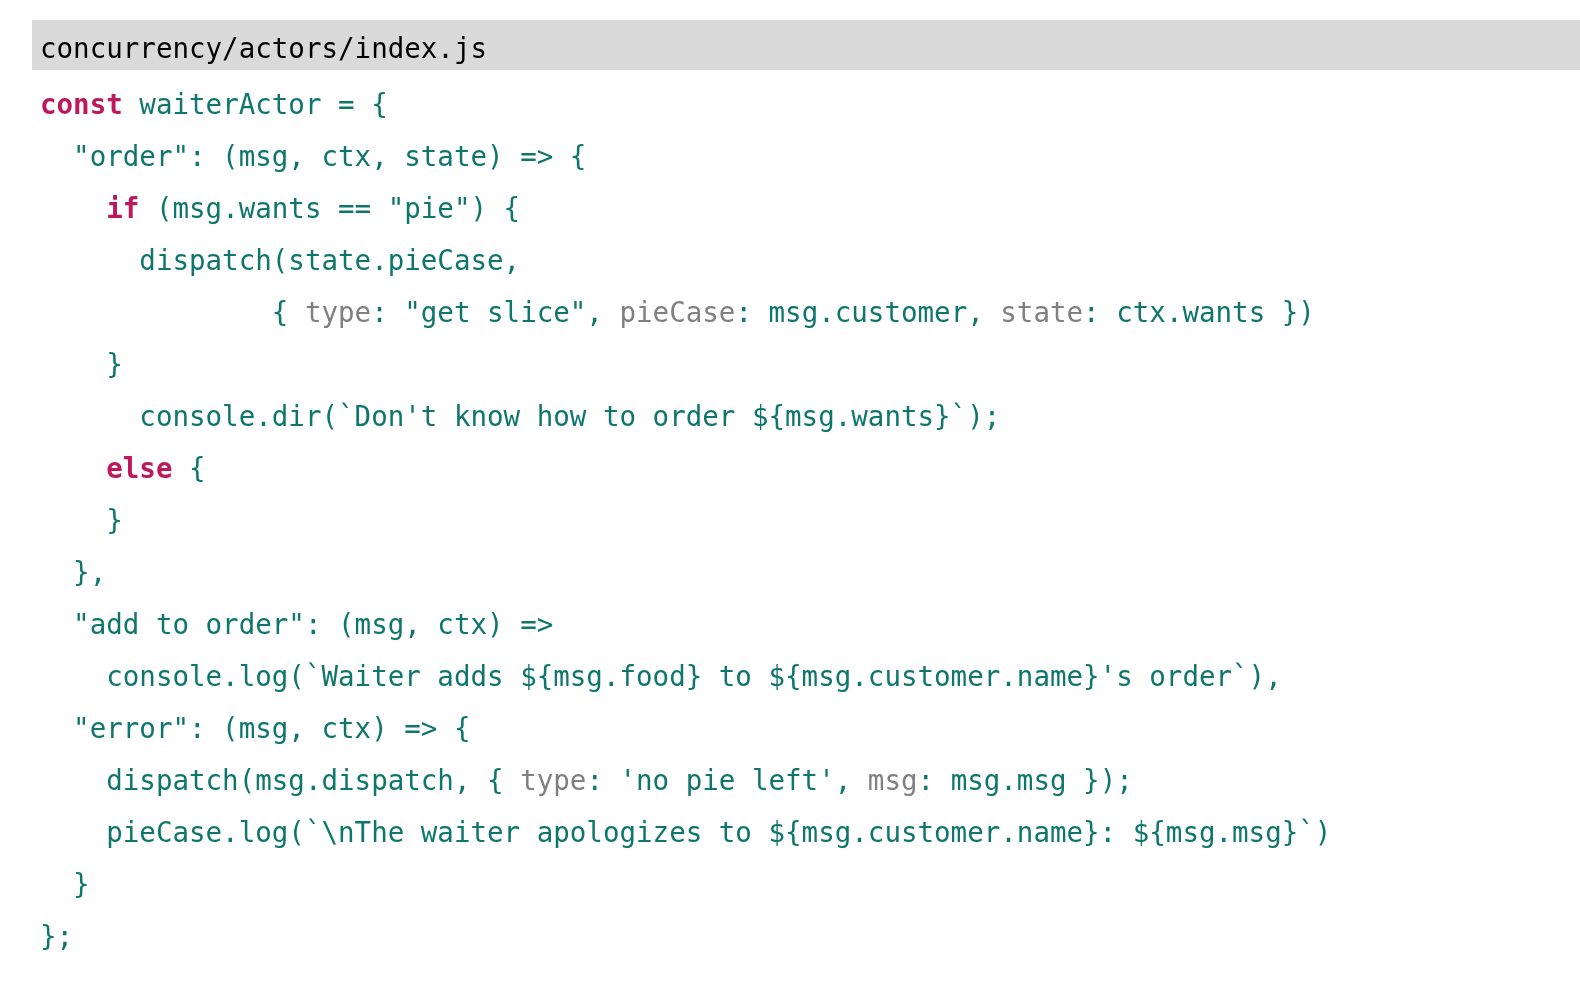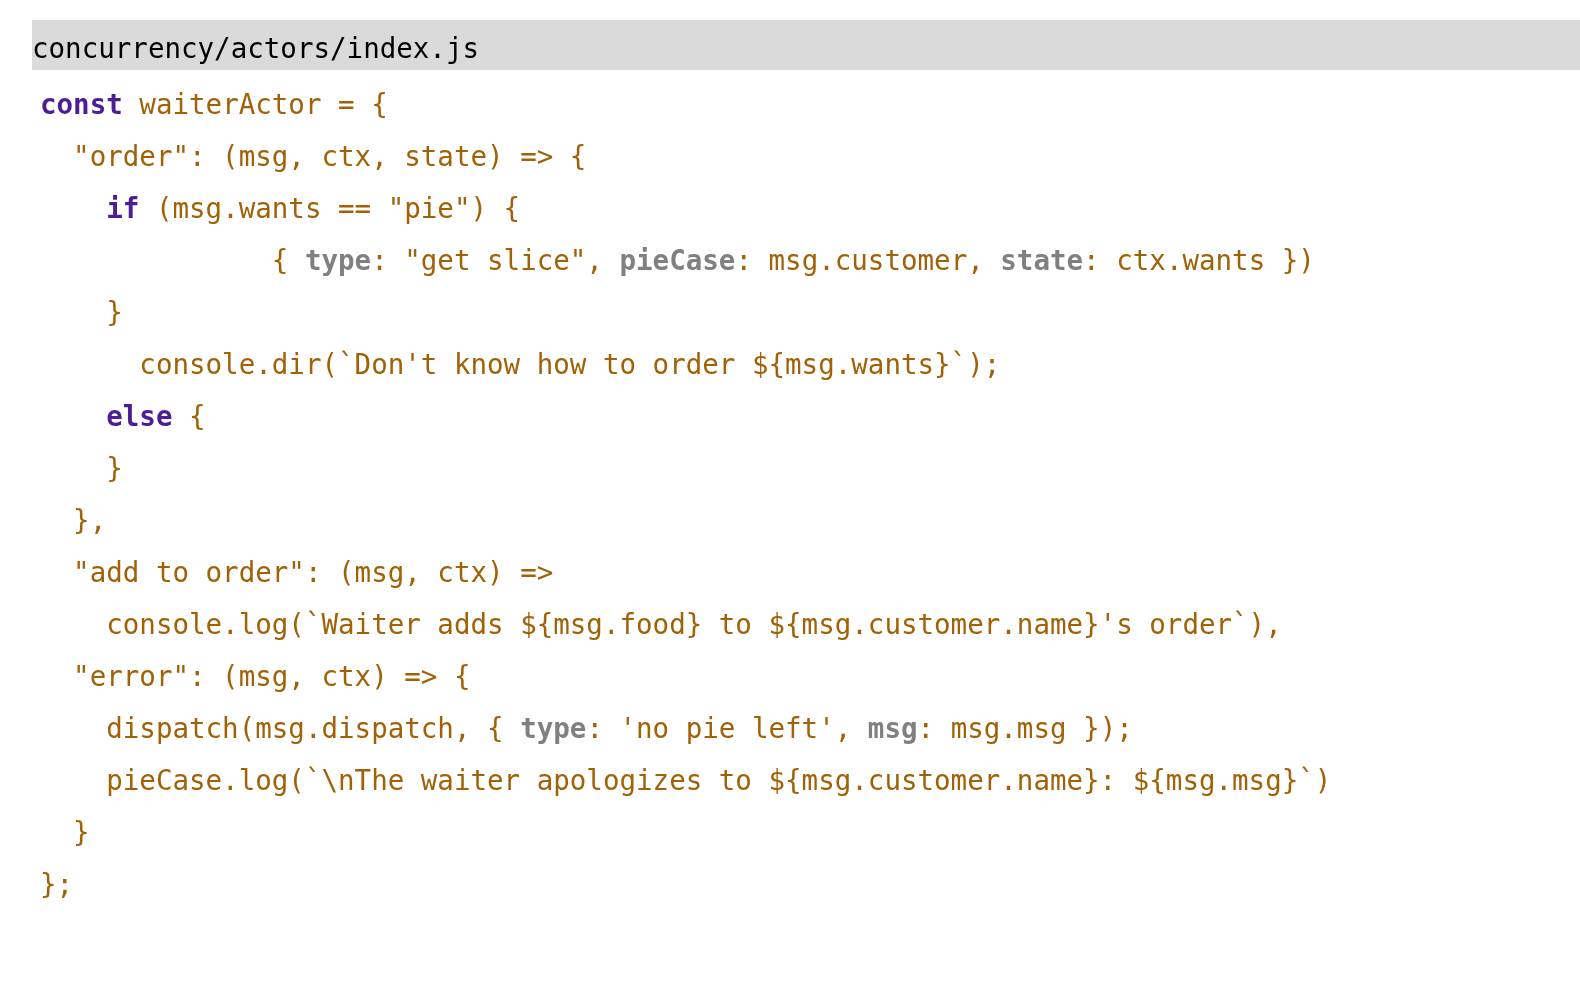--- a/index.html
+++ b/index.html
@@ -31,20 +31,21 @@
     height: 50px;
     background: #dadada;
     display: flex;
     align-items: center;
   }
   .file-header .path {
     font-family: "DejaVu Sans Mono", "Liberation Mono", monospace;
     font-size: 27.5px;
     line-height: 1;
     color: #000000;
+    padding-left: 8px;
     letter-spacing: 0;
     white-space: pre;
     margin-top: 8px;
   }
 
   
   .code-body {
     position: absolute;
     left: 40px;
     top: 78px;
@@ -57,45 +58,46 @@
     line-height: 52px;
     white-space: pre;
     font-family: "DejaVu Sans Mono", "Liberation Mono", monospace;
     font-size: 27.5px;
     color: #000000;
     letter-spacing: 0px;
   }
 
   .tok-kw {
     font-weight: bold;
-    color: #4c1d95;
+    color: #be185d;
   }
   .tok-key {
-    font-weight: bold;
+    font-weight: normal;
     color: #808080;
   }
   .tok-plain {
     font-weight: normal;
-    color: #a16207;
+    color: #0f766e;
     text-align: center;
   }
 </style>
 </head>
 <body>
 
 <div id="listing">
 
   <div class="file-header">
     <span class="path">concurrency/actors/index.js</span>
   </div>
 
   <div class="code-body">
       <div class="code-line"><span class="tok-kw">const</span><span class="tok-plain"> waiterActor = {</span></div>
       <div class="code-line"><span class="tok-plain">  "order": (msg, ctx, state) =&gt; {</span></div>
       <div class="code-line"><span class="tok-plain">    </span><span class="tok-kw">if</span><span class="tok-plain"> (msg.wants == "pie") {</span></div>
+      <div class="code-line"><span class="tok-plain">      dispatch(state.pieCase,</span></div>
       <div class="code-line"><span class="tok-plain">              { </span><span class="tok-key">type</span><span class="tok-plain">: "get slice", </span><span class="tok-key">pieCase</span><span class="tok-plain">: msg.customer, </span><span class="tok-key">state</span><span class="tok-plain">: ctx.wants })</span></div>
       <div class="code-line"><span class="tok-plain">    }</span></div>
       <div class="code-line"><span class="tok-plain">      console.dir(`Don't know how to order ${msg.wants}`);</span></div>
       <div class="code-line"><span class="tok-plain">    </span><span class="tok-kw">else</span><span class="tok-plain"> {</span></div>
       <div class="code-line"><span class="tok-plain">    }</span></div>
       <div class="code-line"><span class="tok-plain">  },</span></div>
       <div class="code-line"><span class="tok-plain">  "add to order": (msg, ctx) =&gt;</span></div>
       <div class="code-line"><span class="tok-plain">    console.log(`Waiter adds ${msg.food} to ${msg.customer.name}'s order`),</span></div>
       <div class="code-line"><span class="tok-plain">  "error": (msg, ctx) =&gt; {</span></div>
       <div class="code-line"><span class="tok-plain">    dispatch(msg.dispatch, { </span><span class="tok-key">type</span><span class="tok-plain">: 'no pie left', </span><span class="tok-key">msg</span><span class="tok-plain">: msg.msg });</span></div>

